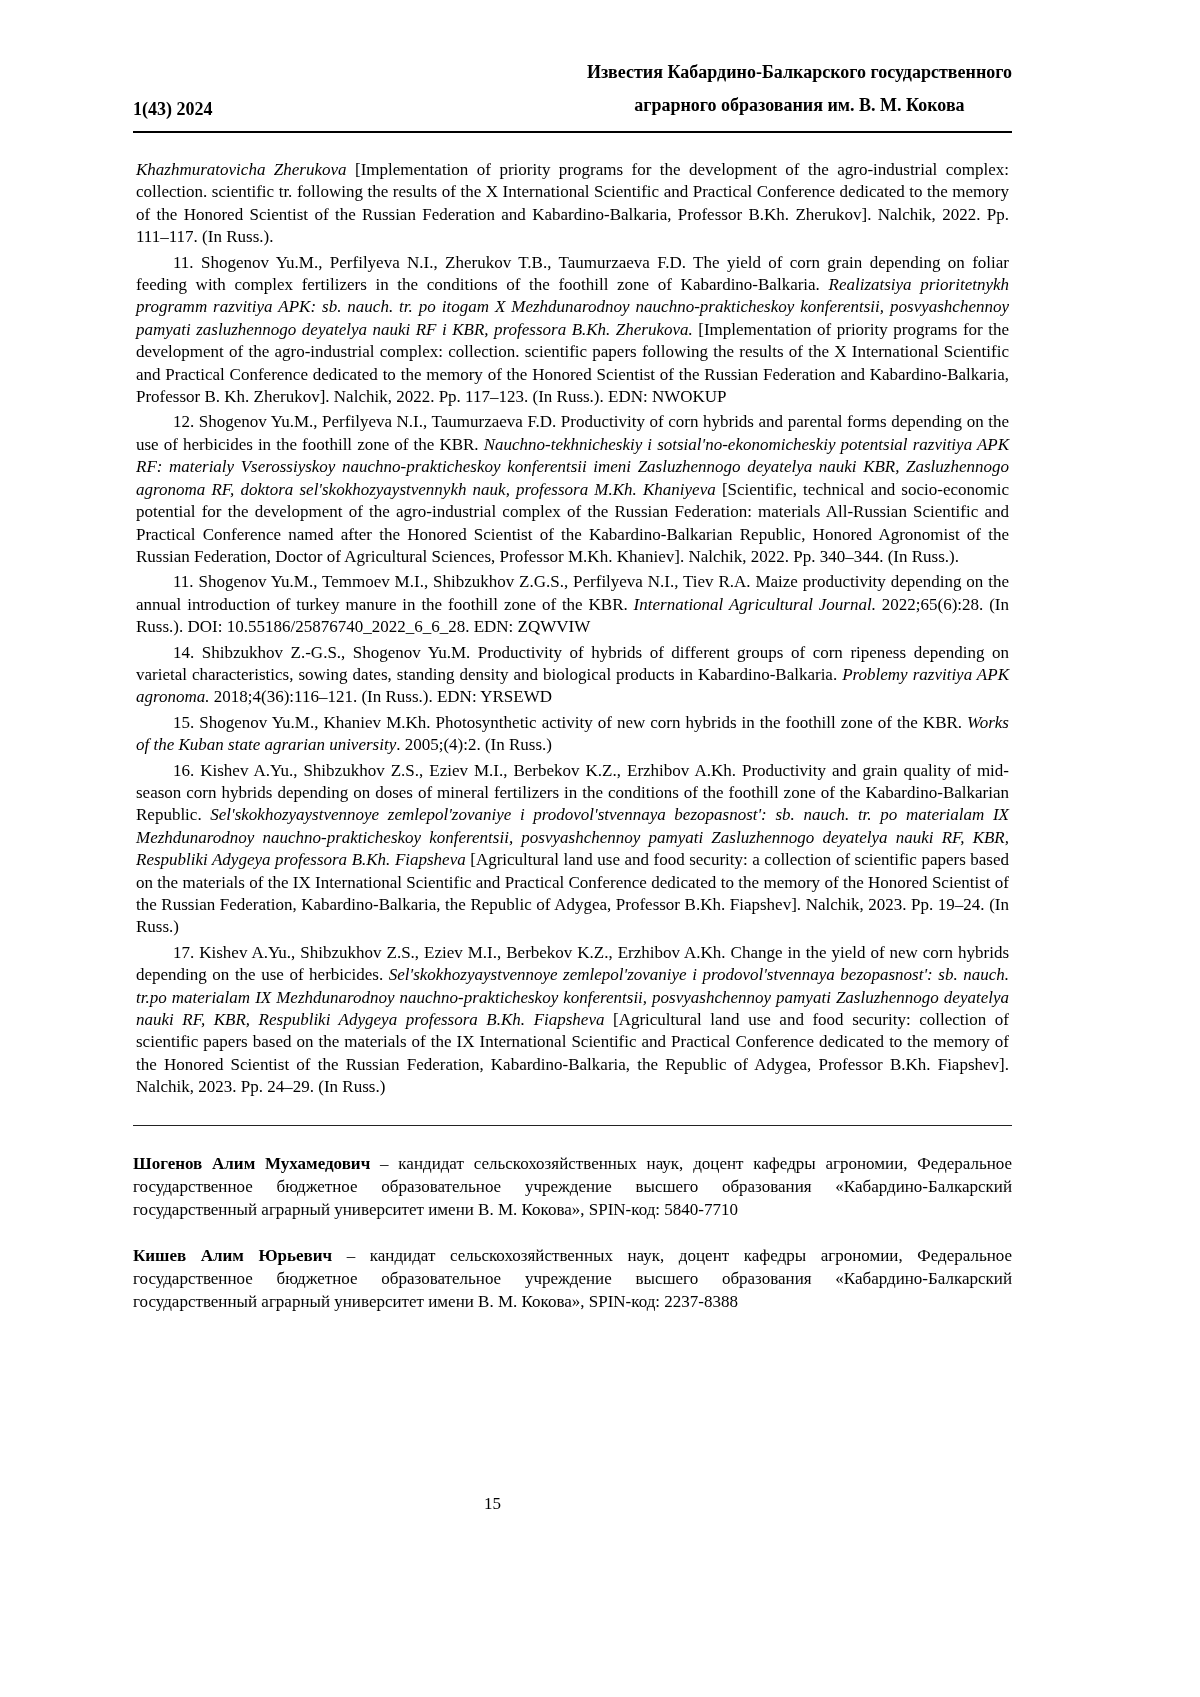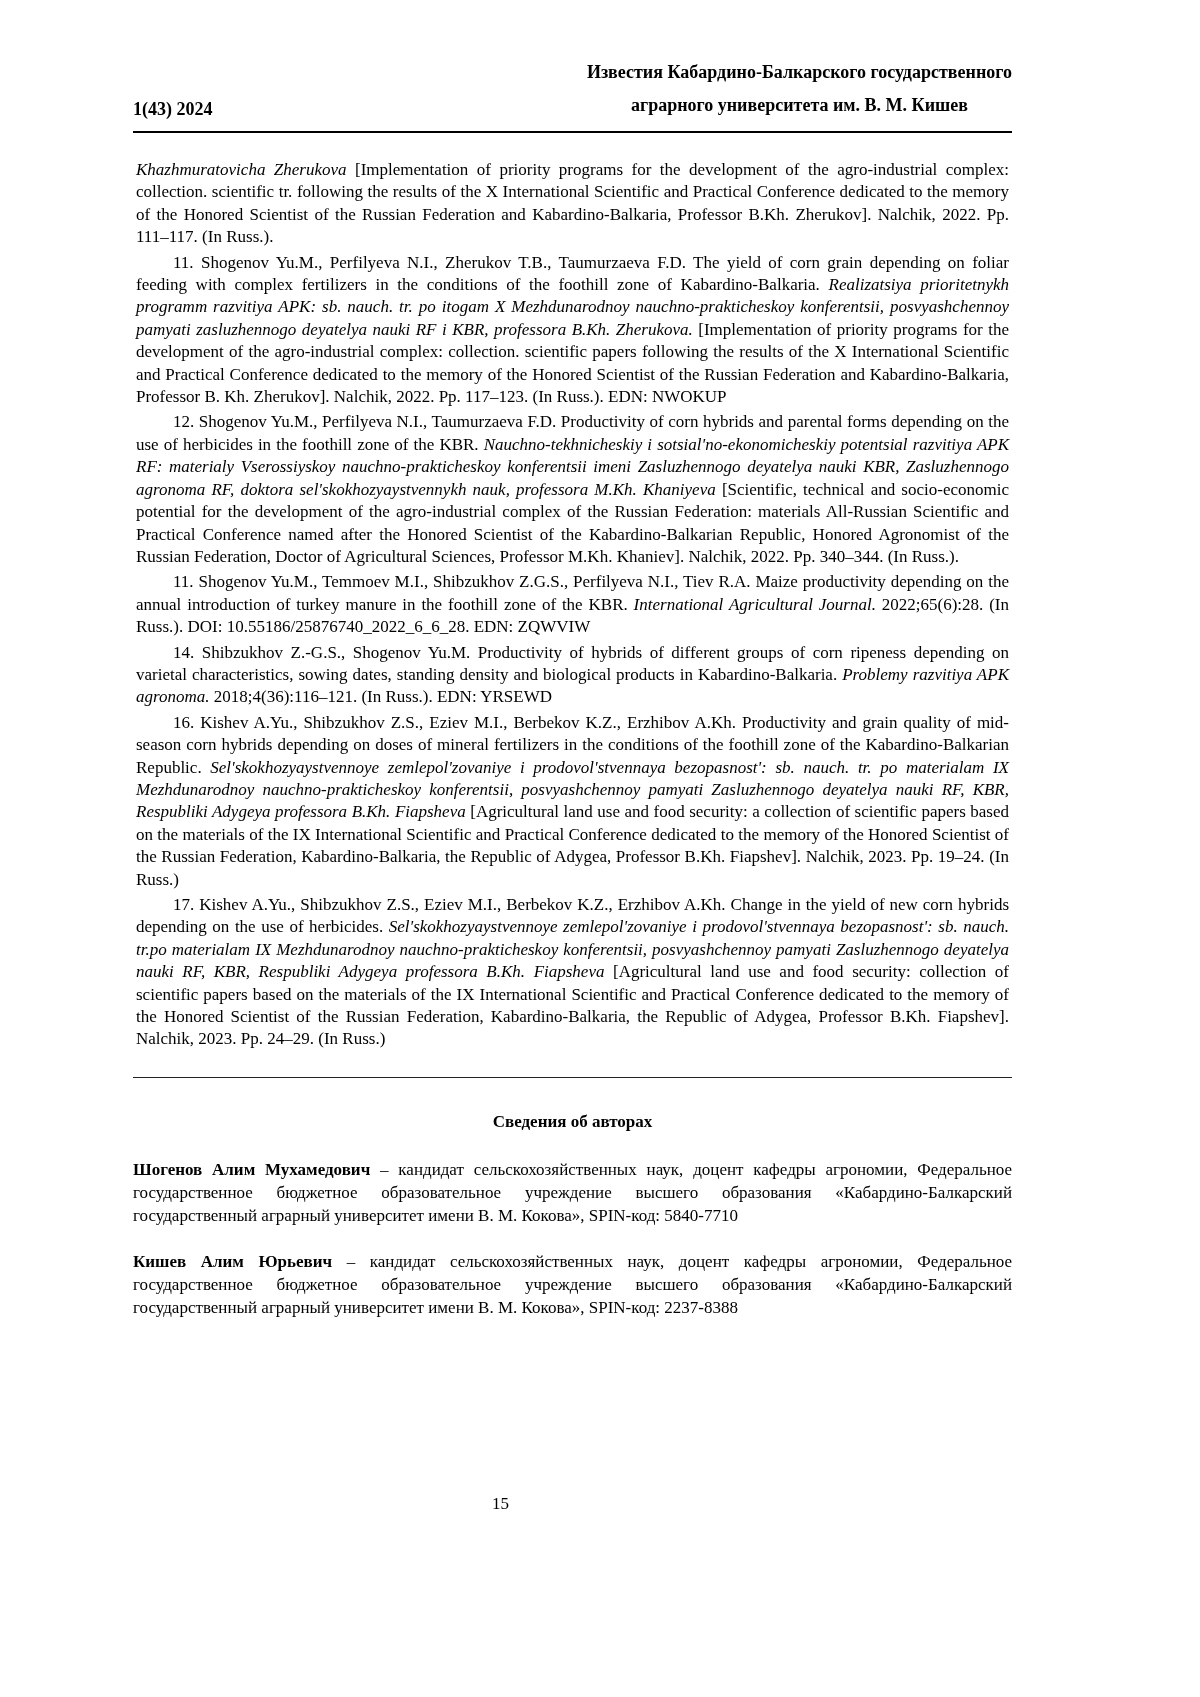--- a/index.html
+++ b/index.html
@@ -59,54 +59,54 @@
   .authors {
     margin-top: 26px;
     font-size: 17px;
     line-height: 23px;
   }
   .author { margin: 0 0 23px 0; text-align: justify; }
   .b { font-weight: bold; }
   .page-footer {
     position: absolute;
     top: 1494px;
-    left: 8px;
+    left: 0;
     width: 985px;
     text-align: center;
     font-size: 17px;
   }
 </style>
 </head>
 <body>
 
 <div class="page">
 
   <header class="page-header">
     <div class="issue">1(43) 2024</div>
     <div class="journal-title">
       <div>Известия Кабардино-Балкарского государственного</div>
-      <div>аграрного университета им. В. М. Кишев</div>
+      <div>аграрного образования им. В. М. Кокова</div>
     </div>
   </header>
 
   <hr class="header-rule">
 
   <main class="references">
       <p class="ref"><span class="it">Khazhmuratovicha Zherukova</span><span> [Implementation of priority programs for the development of the agro-industrial complex: collection. scientific tr. following the results of the X International Scientific and Practical Conference dedicated to the memory of the Honored Scientist of the Russian Federation and Kabardino-Balkaria, Professor B.Kh. Zherukov]. Nalchik, 2022. Pp. 111–117. (In Russ.).</span></p>
       <p class="ref indent"><span>11. Shogenov Yu.M., Perfilyeva N.I., Zherukov T.B., Taumurzaeva F.D. The yield of corn grain depending on foliar feeding with complex fertilizers in the conditions of the foothill zone of Kabardino-Balkaria. </span><span class="it">Realizatsiya prioritetnykh programm razvitiya APK: sb. nauch. tr. po itogam X Mezhdunarodnoy nauchno-prakticheskoy konferentsii, posvyashchennoy pamyati zasluzhennogo deyatelya nauki RF i KBR, professora B.Kh. Zherukova.</span><span> [Implementation of priority programs for the development of the agro-industrial complex: collection. scientific papers following the results of the X International Scientific and Practical Conference dedicated to the memory of the Honored Scientist of the Russian Federation and Kabardino-Balkaria, Professor B. Kh. Zherukov]. Nalchik, 2022. Pp. 117–123. (In Russ.). EDN: NWOKUP</span></p>
       <p class="ref indent"><span>12. Shogenov Yu.M., Perfilyeva N.I., Taumurzaeva F.D. Productivity of corn hybrids and parental forms depending on the use of herbicides in the foothill zone of the KBR. </span><span class="it">Nauchno-tekhnicheskiy i sotsial'no-ekonomicheskiy potentsial razvitiya APK RF: materialy Vserossiyskoy nauchno-prakticheskoy konferentsii imeni Zasluzhennogo deyatelya nauki KBR, Zasluzhennogo agronoma RF, doktora sel'skokhozyaystvennykh nauk, professora M.Kh. Khaniyeva</span><span> [Scientific, technical and socio-economic potential for the development of the agro-industrial complex of the Russian Federation: materials All-Russian Scientific and Practical Conference named after the Honored Scientist of the Kabardino-Balkarian Republic, Honored Agronomist of the Russian Federation, Doctor of Agricultural Sciences, Professor M.Kh. Khaniev]. Nalchik, 2022. Pp. 340–344. (In Russ.).</span></p>
       <p class="ref indent"><span>11. Shogenov Yu.M., Temmoev M.I., Shibzukhov Z.G.S., Perfilyeva N.I., Tiev R.A. Maize productivity depending on the annual introduction of turkey manure in the foothill zone of the KBR. </span><span class="it">International Agricultural Journal.</span><span> 2022;65(6):28. (In Russ.). DOI: 10.55186/25876740_2022_6_6_28. EDN: ZQWVIW</span></p>
       <p class="ref indent"><span>14. Shibzukhov Z.-G.S., Shogenov Yu.M. Productivity of hybrids of different groups of corn ripeness depending on varietal characteristics, sowing dates, standing density and biological products in Kabardino-Balkaria. </span><span class="it">Problemy razvitiya APK agronoma.</span><span> 2018;4(36):116–121. (In Russ.). EDN: YRSEWD</span></p>
+      <p class="ref indent"><span>15. Shogenov Yu.M., Khaniev M.Kh. Photosynthetic activity of new corn hybrids in the foothill zone of the KBR. </span><span class="it">Works of the Kuban state agrarian university</span><span>. 2005;(4):2. (In Russ.)</span></p>
       <p class="ref indent"><span>16. Kishev A.Yu., Shibzukhov Z.S., Eziev M.I., Berbekov K.Z., Erzhibov A.Kh. Productivity and grain quality of mid-season corn hybrids depending on doses of mineral fertilizers in the conditions of the foothill zone of the Kabardino-Balkarian Republic. </span><span class="it">Sel'skokhozyaystvennoye zemlepol'zovaniye i prodovol'stvennaya bezopasnost': sb. nauch. tr. po materialam IX Mezhdunarodnoy nauchno-prakticheskoy konferentsii, posvyashchennoy pamyati Zasluzhennogo deyatelya nauki RF, KBR, Respubliki Adygeya professora B.Kh. Fiapsheva</span><span> [Agricultural land use and food security: a collection of scientific papers based on the materials of the IX International Scientific and Practical Conference dedicated to the memory of the Honored Scientist of the Russian Federation, Kabardino-Balkaria, the Republic of Adygea, Professor B.Kh. Fiapshev]. Nalchik, 2023. Pp. 19–24. (In Russ.)</span></p>
       <p class="ref indent"><span>17. Kishev A.Yu., Shibzukhov Z.S., Eziev M.I., Berbekov K.Z., Erzhibov A.Kh. Change in the yield of new corn hybrids depending on the use of herbicides. </span><span class="it">Sel'skokhozyaystvennoye zemlepol'zovaniye i prodovol'stvennaya bezopasnost': sb. nauch. tr.po materialam IX Mezhdunarodnoy nauchno-prakticheskoy konferentsii, posvyashchennoy pamyati Zasluzhennogo deyatelya nauki RF, KBR, Respubliki Adygeya professora B.Kh. Fiapsheva</span><span> [Agricultural land use and food security: collection of scientific papers based on the materials of the IX International Scientific and Practical Conference dedicated to the memory of the Honored Scientist of the Russian Federation, Kabardino-Balkaria, the Republic of Adygea, Professor B.Kh. Fiapshev]. Nalchik, 2023. Pp. 24–29. (In Russ.)</span></p>
     </main>
 
   <hr class="section-rule">
 
-  <h2 class="authors-heading">Сведения об авторах</h2>
 
   <section class="authors">
       <p class="author"><span class="b">Шогенов Алим Мухамедович</span><span> – кандидат сельскохозяйственных наук, доцент кафедры агрономии, Федеральное государственное бюджетное образовательное учреждение высшего образования «Кабардино-Балкарский государственный аграрный университет имени В. М. Кокова», SPIN-код: 5840-7710</span></p>
       <p class="author"><span class="b">Кишев Алим Юрьевич</span><span> – кандидат сельскохозяйственных наук, доцент кафедры агрономии, Федеральное государственное бюджетное образовательное учреждение высшего образования «Кабардино-Балкарский государственный аграрный университет имени В. М. Кокова», SPIN-код: 2237-8388</span></p>
     </section>
 
   <footer class="page-footer">
     <span>15</span>
   </footer>
 

